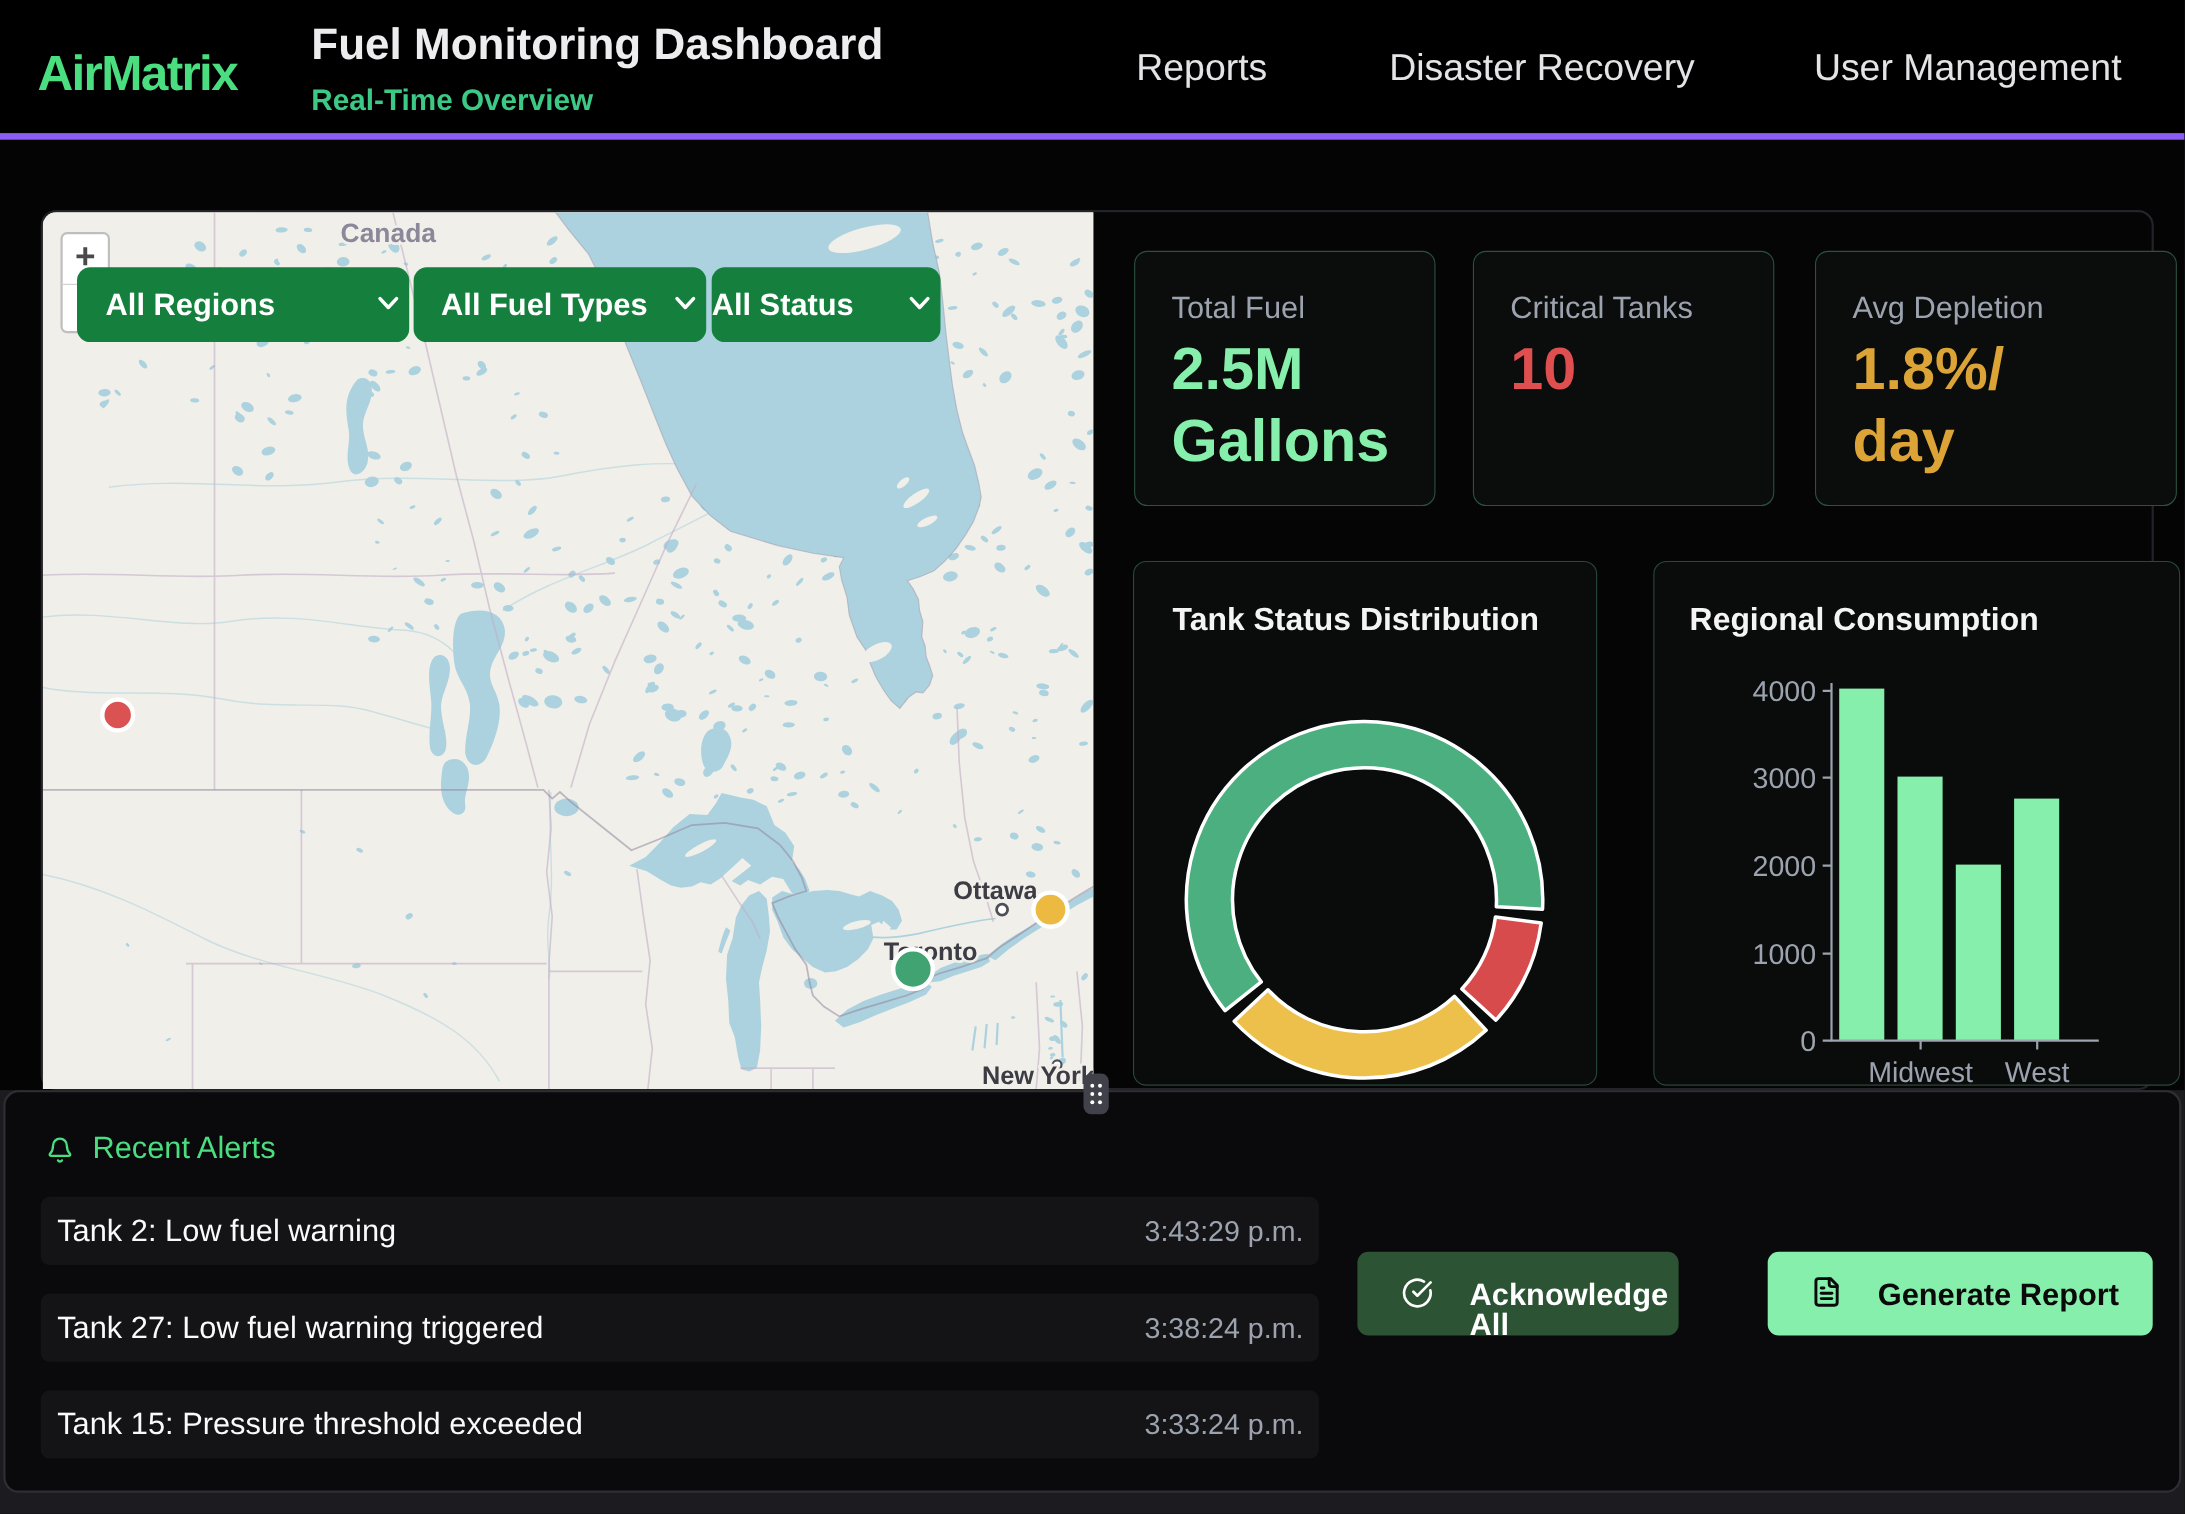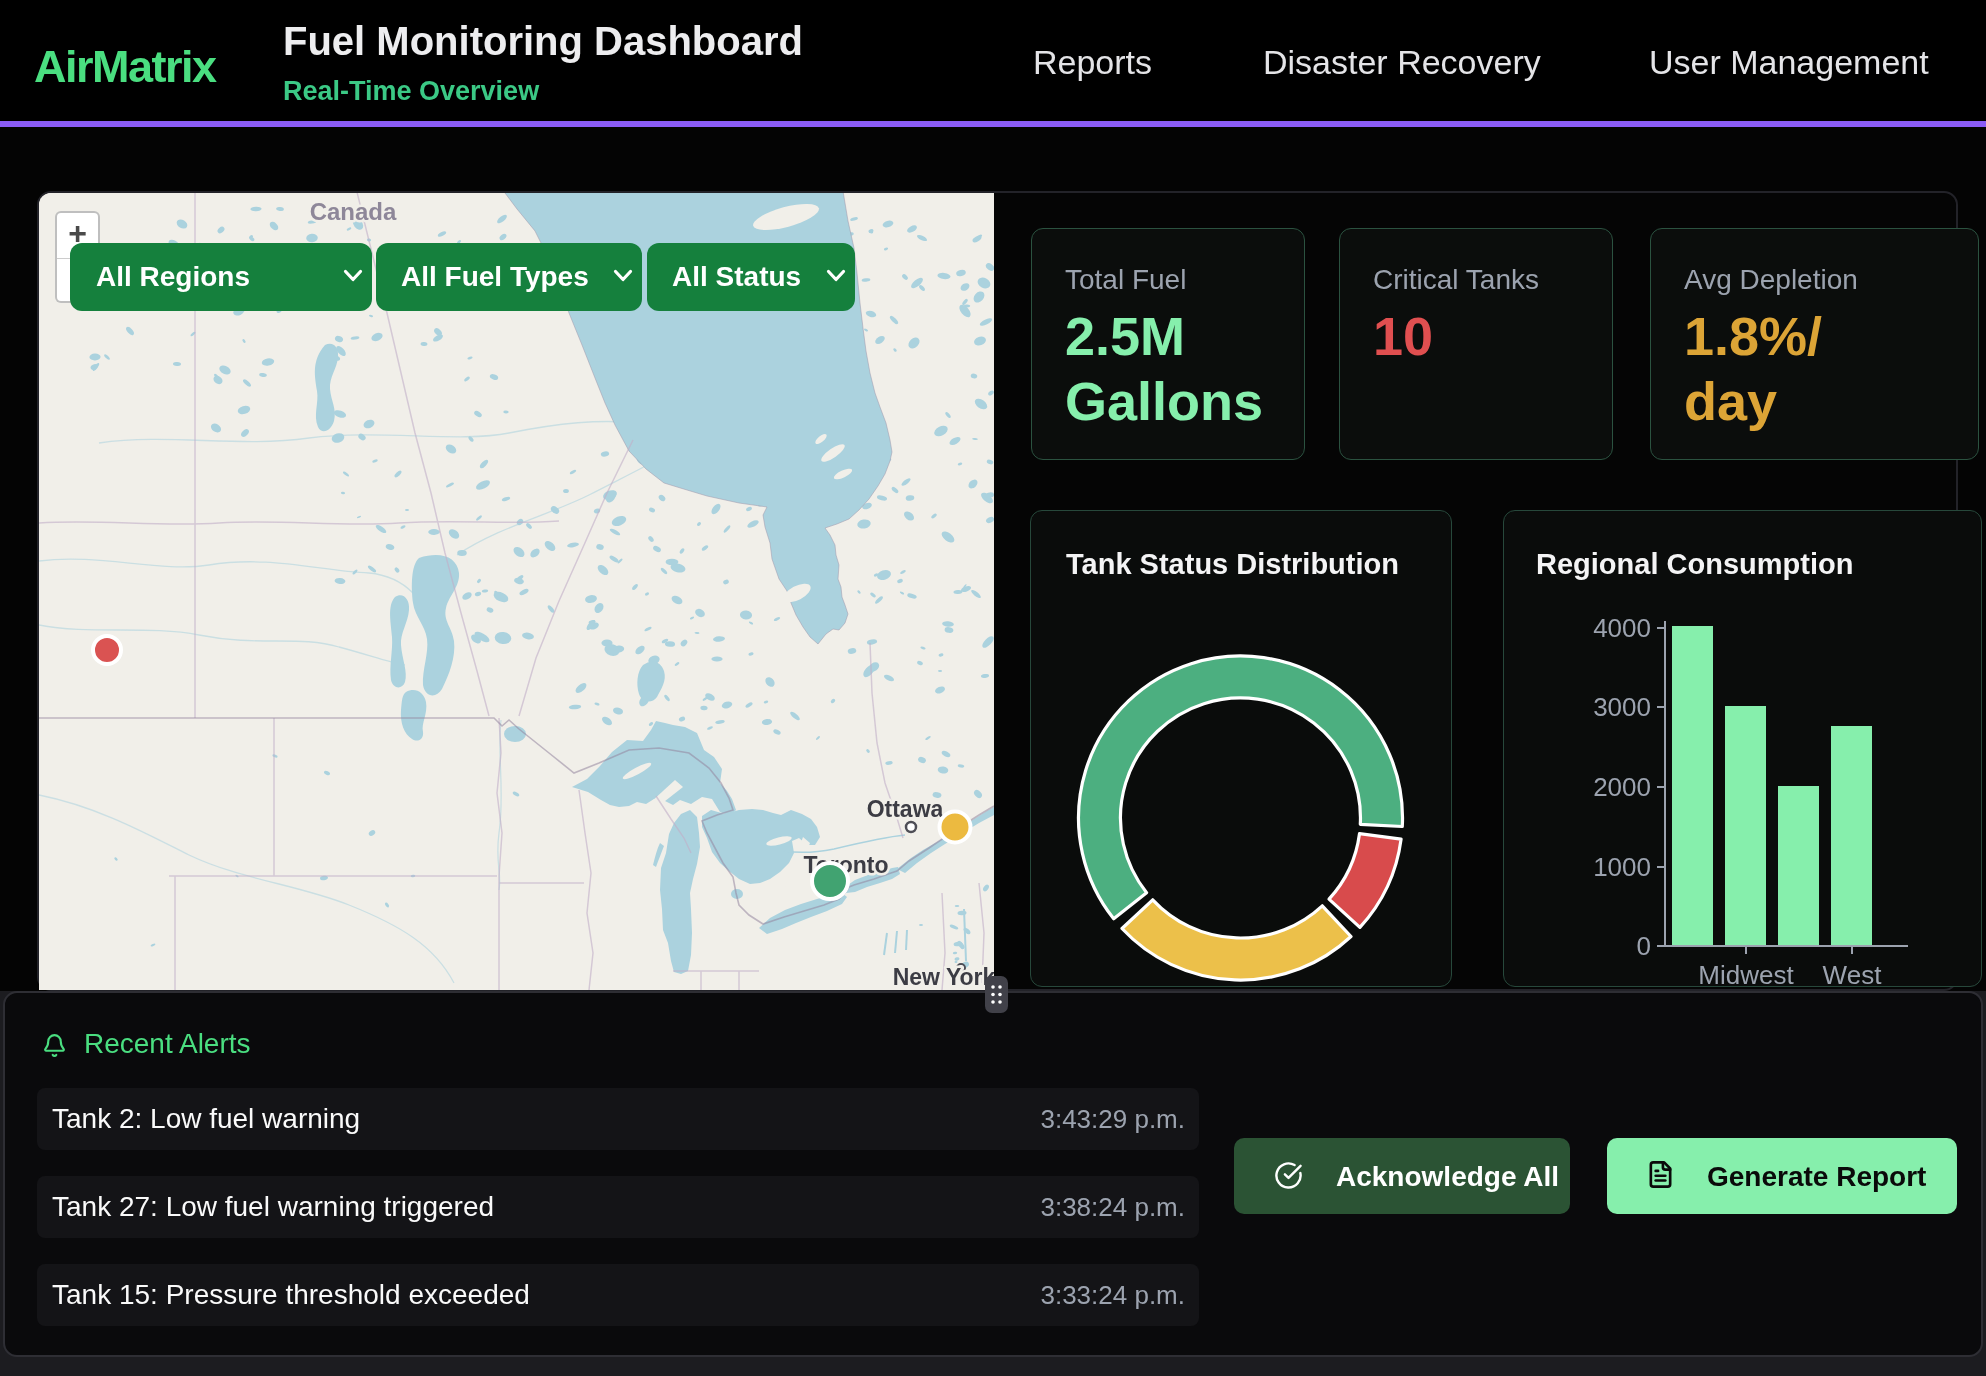--- a/index.html
+++ b/index.html
@@ -468,21 +468,21 @@
         <div class="zdiv"></div>
       </div>
     <div class="pill" style="left:31px; top:50px; width:302px;"><span style="margin-left:26px;">All Regions</span>
       <svg style="left:273px;" width="20" height="14" viewBox="0 0 20 14">
           <path d="M2.5 2.5 L10 10.5 L17.5 2.5" fill="none" stroke="#fff" stroke-width="3.2" stroke-linecap="round" stroke-linejoin="round"></path>
         </svg></div>
     <div class="pill" style="left:337px; top:50px; width:266px;"><span style="margin-left:25px;">All Fuel Types</span>
       <svg style="left:237px;" width="20" height="14" viewBox="0 0 20 14">
           <path d="M2.5 2.5 L10 10.5 L17.5 2.5" fill="none" stroke="#fff" stroke-width="3.2" stroke-linecap="round" stroke-linejoin="round"></path>
         </svg></div>
-    <div class="pill" style="left:608px; top:50px; width:208px;"><span style="margin-left:25px;text-align:right;">All Status</span>
+    <div class="pill" style="left:608px; top:50px; width:208px;"><span style="text-align:right;">All Status</span>
       <svg style="left:179px;" width="20" height="14" viewBox="0 0 20 14">
           <path d="M2.5 2.5 L10 10.5 L17.5 2.5" fill="none" stroke="#fff" stroke-width="3.2" stroke-linecap="round" stroke-linejoin="round"></path>
         </svg></div>
   </div>
 
   <div class="scard" style="left:1031px;">
     <div class="stitle" style="left:33px; top:37px;">Total Fuel</div>
     <div class="sval" style="left:33px; top:75px; color:#86efac;">2.5M<br>Gallons</div>
   </div>
   <div class="scard" style="left:1339px;">
@@ -557,21 +557,21 @@
       <div class="atime">3:43:29 p.m.</div>
     </div>
     <div class="arow" style="top:183px;">
       <div class="atxt">Tank 27: Low fuel warning triggered</div>
       <div class="atime">3:38:24 p.m.</div>
     </div>
     <div class="arow" style="top:271px;">
       <div class="atxt">Tank 15: Pressure threshold exceeded</div>
       <div class="atime">3:33:24 p.m.</div>
     </div>
-    <div class="btn" style="left:1229px; width:336px; background:#2b5334;">
+    <div class="btn" style="left:1229px; width:292px; background:#2b5334;">
       <svg class="abs" style="left:40px; top:23px;" width="29" height="29" viewBox="0 0 24 24" fill="none" stroke="#fff" stroke-width="2" stroke-linecap="round" stroke-linejoin="round">
           <path d="M21.801 10A10 10 0 1 1 17 3.335"></path>
           <path d="m9 11 3 3L22 4"></path>
         </svg>
       <div class="abs" style="left:102px; top:25px; font-size:28px; font-weight:600; color:#fff; line-height:1;">Acknowledge All</div>
     </div>
     <div class="btn" style="left:1602px; width:350px; background:#86efac;">
       <svg class="abs" style="left:39px; top:22px;" width="29" height="29" viewBox="0 0 24 24" fill="none" stroke="#0a0a0a" stroke-width="2.2" stroke-linecap="round" stroke-linejoin="round">
           <path d="M15 2H6a2 2 0 0 0-2 2v16a2 2 0 0 0 2 2h12a2 2 0 0 0 2-2V7Z"></path>
           <path d="M14 2v4a2 2 0 0 0 2 2h4"></path>

